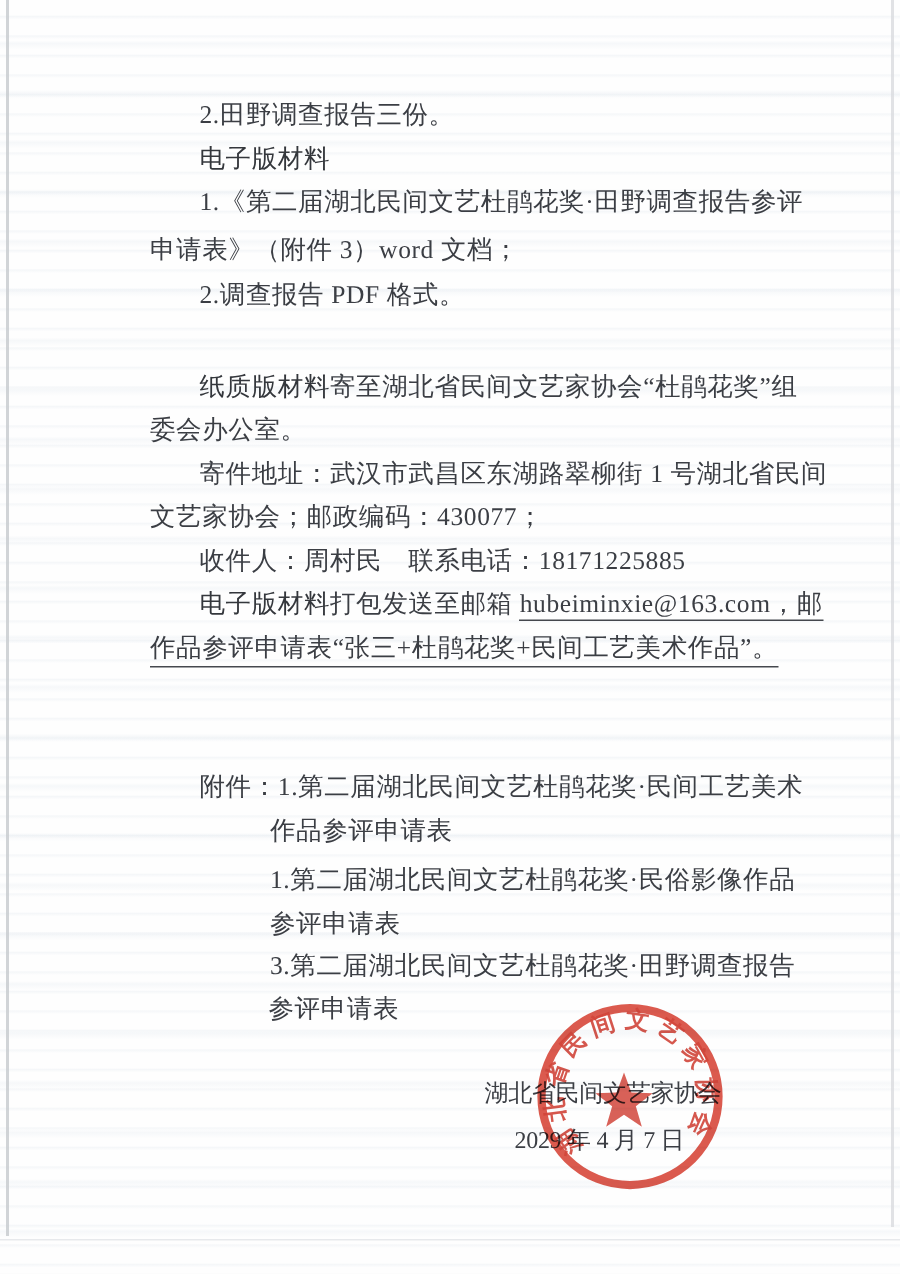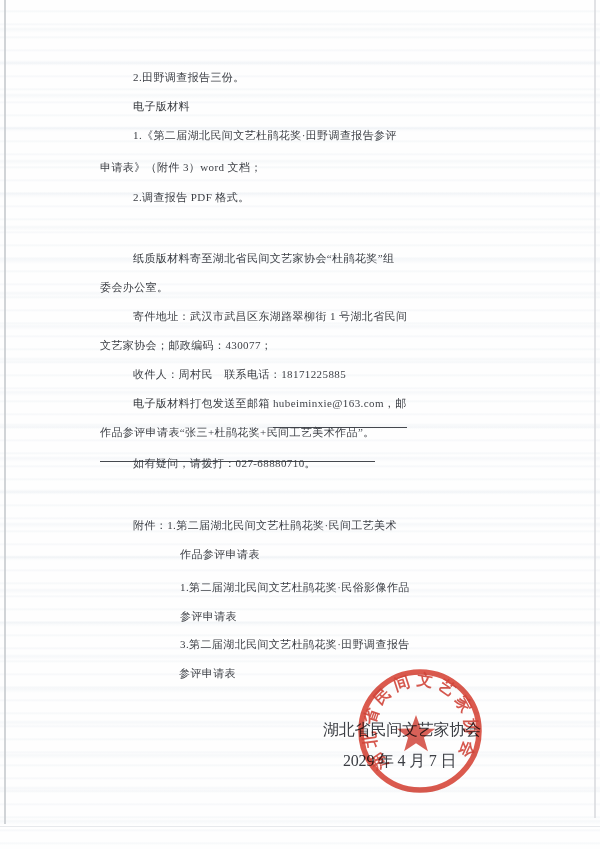--- a/index.html
+++ b/index.html
@@ -29,27 +29,27 @@
   .edge-right{
     position:absolute;left:594px;top:0;width:2px;height:818px;
     background:#d9dbde;opacity:.8;
   }
   .edge-bottom{
     position:absolute;left:0;top:826px;width:600px;height:1px;
     background:#e7e9ec;
   }
   .line{
     position:absolute;
-    font-size:11px;
+    font-size:17px;
     line-height:22px;
     letter-spacing:0.4px;
     white-space:nowrap;
   }
   .bold{font-weight:normal;color:#34373c;}
-  .ul{border-bottom:1.5px solid #45484e;padding-bottom:18px;}
+  .ul{border-bottom:1.5px solid #45484e;padding-bottom:1px;}
   .sig{font-size:16px;letter-spacing:-0.2px;}
   .seal{
     position:absolute;left:356px;top:665px;width:128px;height:132px;
     mix-blend-mode:multiply;opacity:.92;
   }
   .seal text{
     font-family:"Liberation Serif","DejaVu Serif",serif;
     font-weight:bold;
   }
 </style>
@@ -83,21 +83,20 @@
   <div class="line" style="top:334px;left:100px">文艺家协会；邮政编码：430077；</div>
 
   <div class="line" style="top:363px;left:133px">收件人：周村民　联系电话：18171225885</div>
 
   <div class="line" style="top:392px;left:133px">
     <span class="bold">电子版材料</span><span>打包发送至邮箱 </span><span class="ul">hubeiminxie@163.com，邮</span>
   </div>
 
   <div class="line ul" style="top:421px;left:100px">作品参评申请表“张三+杜鹃花奖+民间工艺美术作品”。</div>
 
-  <div class="line" style="top:452px;left:133px">如有疑问，请拨打：027-68880710。</div>
 
   <div class="line" style="top:514px;left:133px">附件：1.第二届湖北民间文艺杜鹃花奖·民间工艺美术</div>
 
   <div class="line" style="top:543px;left:180px">作品参评申请表</div>
 
   <div class="line" style="top:576px;left:180px">1.第二届湖北民间文艺杜鹃花奖·民俗影像作品</div>
 
   <div class="line" style="top:605px;left:180px">参评申请表</div>
 
   <div class="line" style="top:633px;left:180px">3.第二届湖北民间文艺杜鹃花奖·田野调查报告</div>

